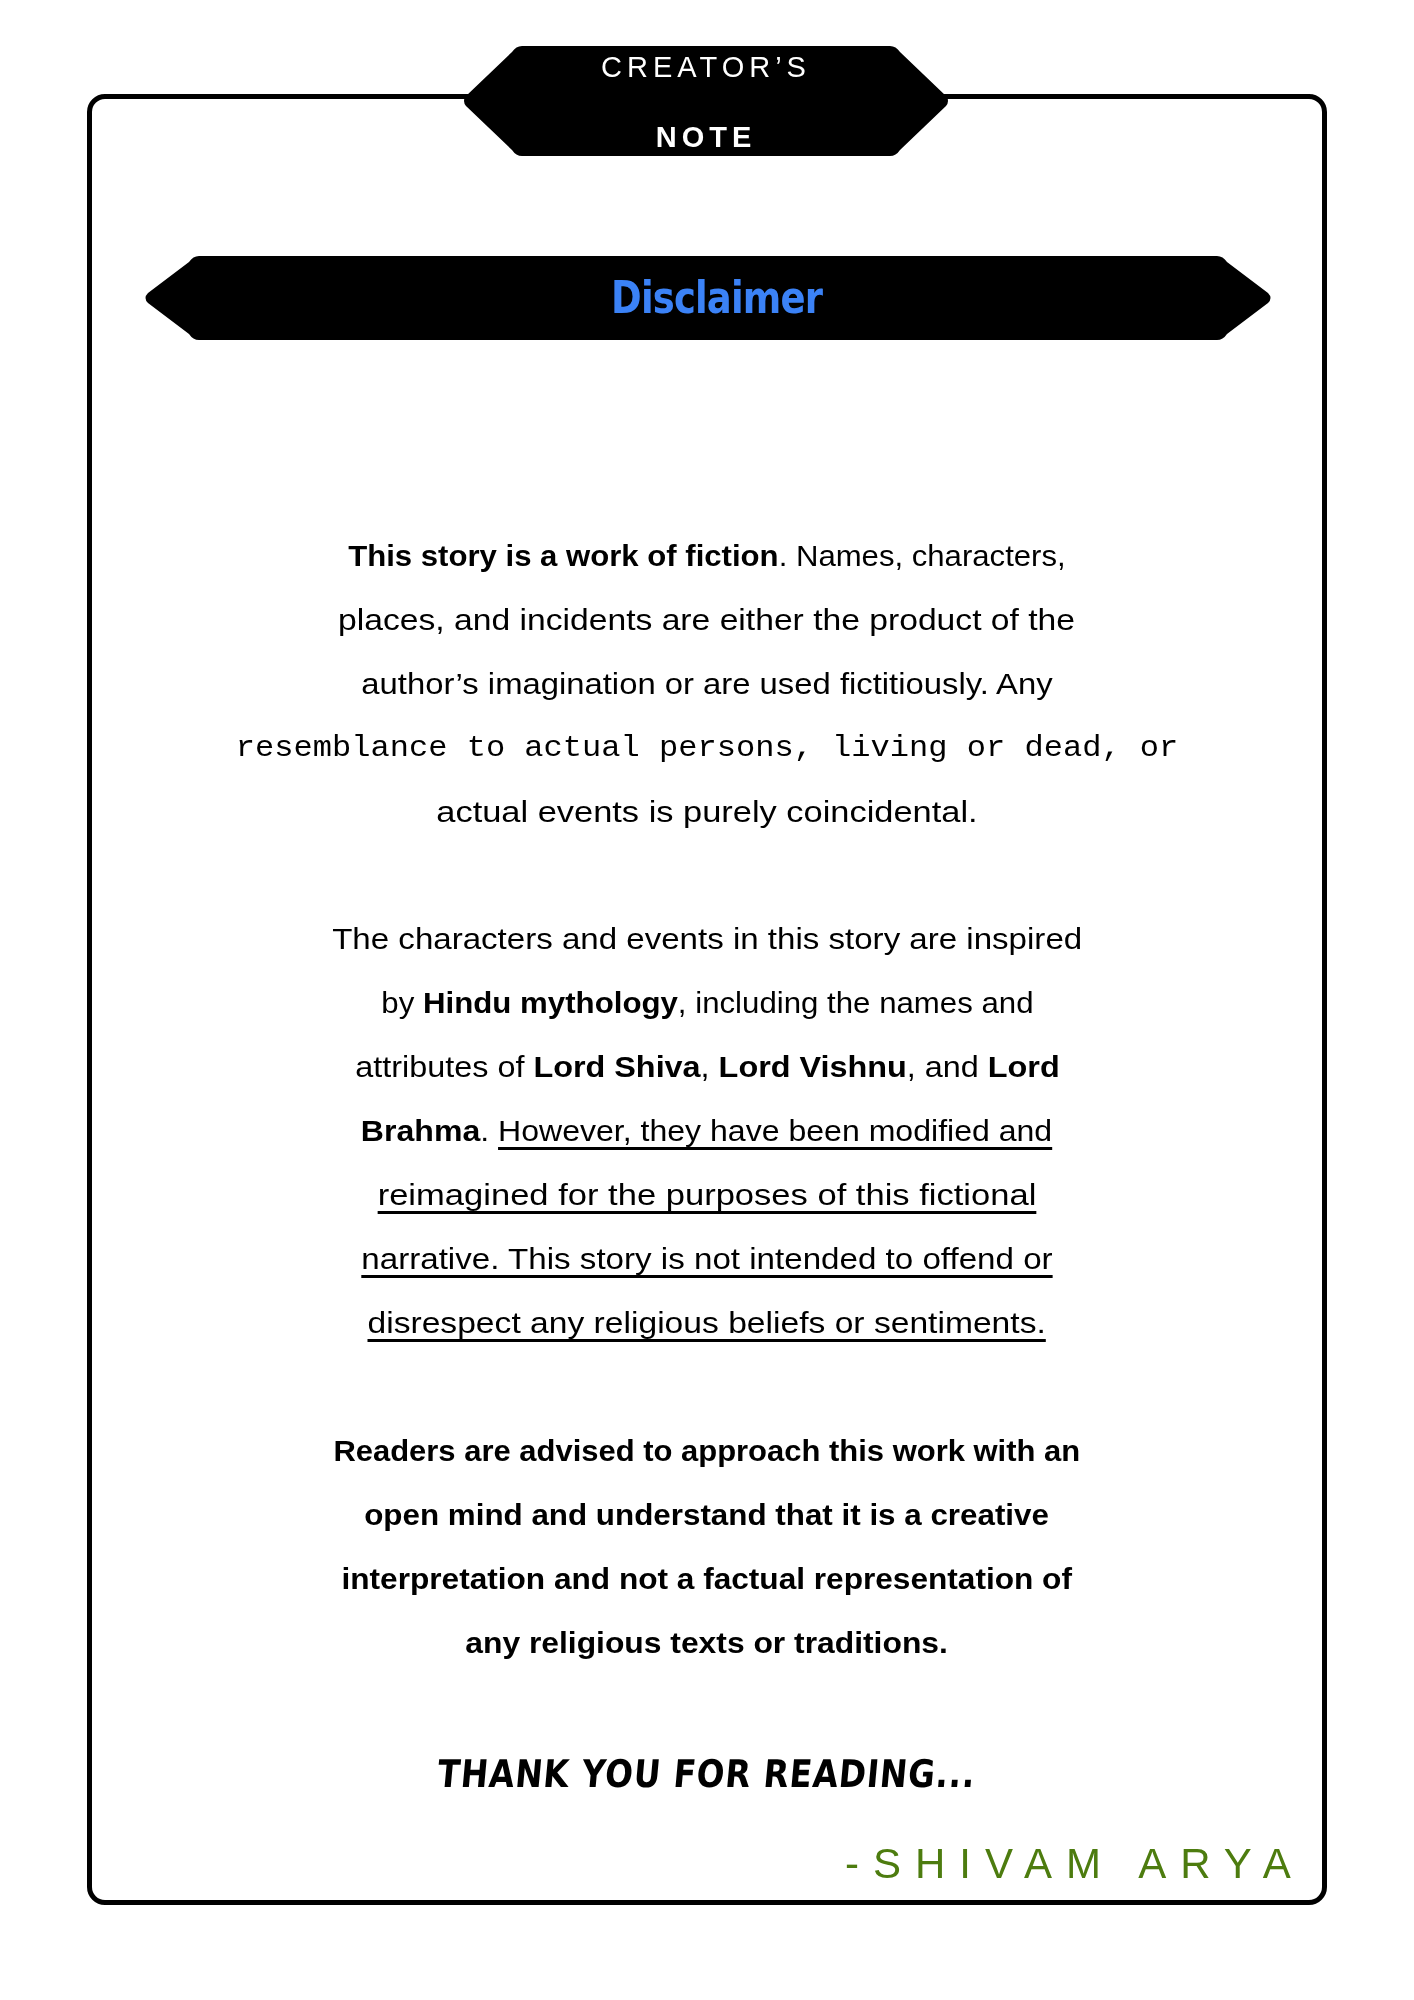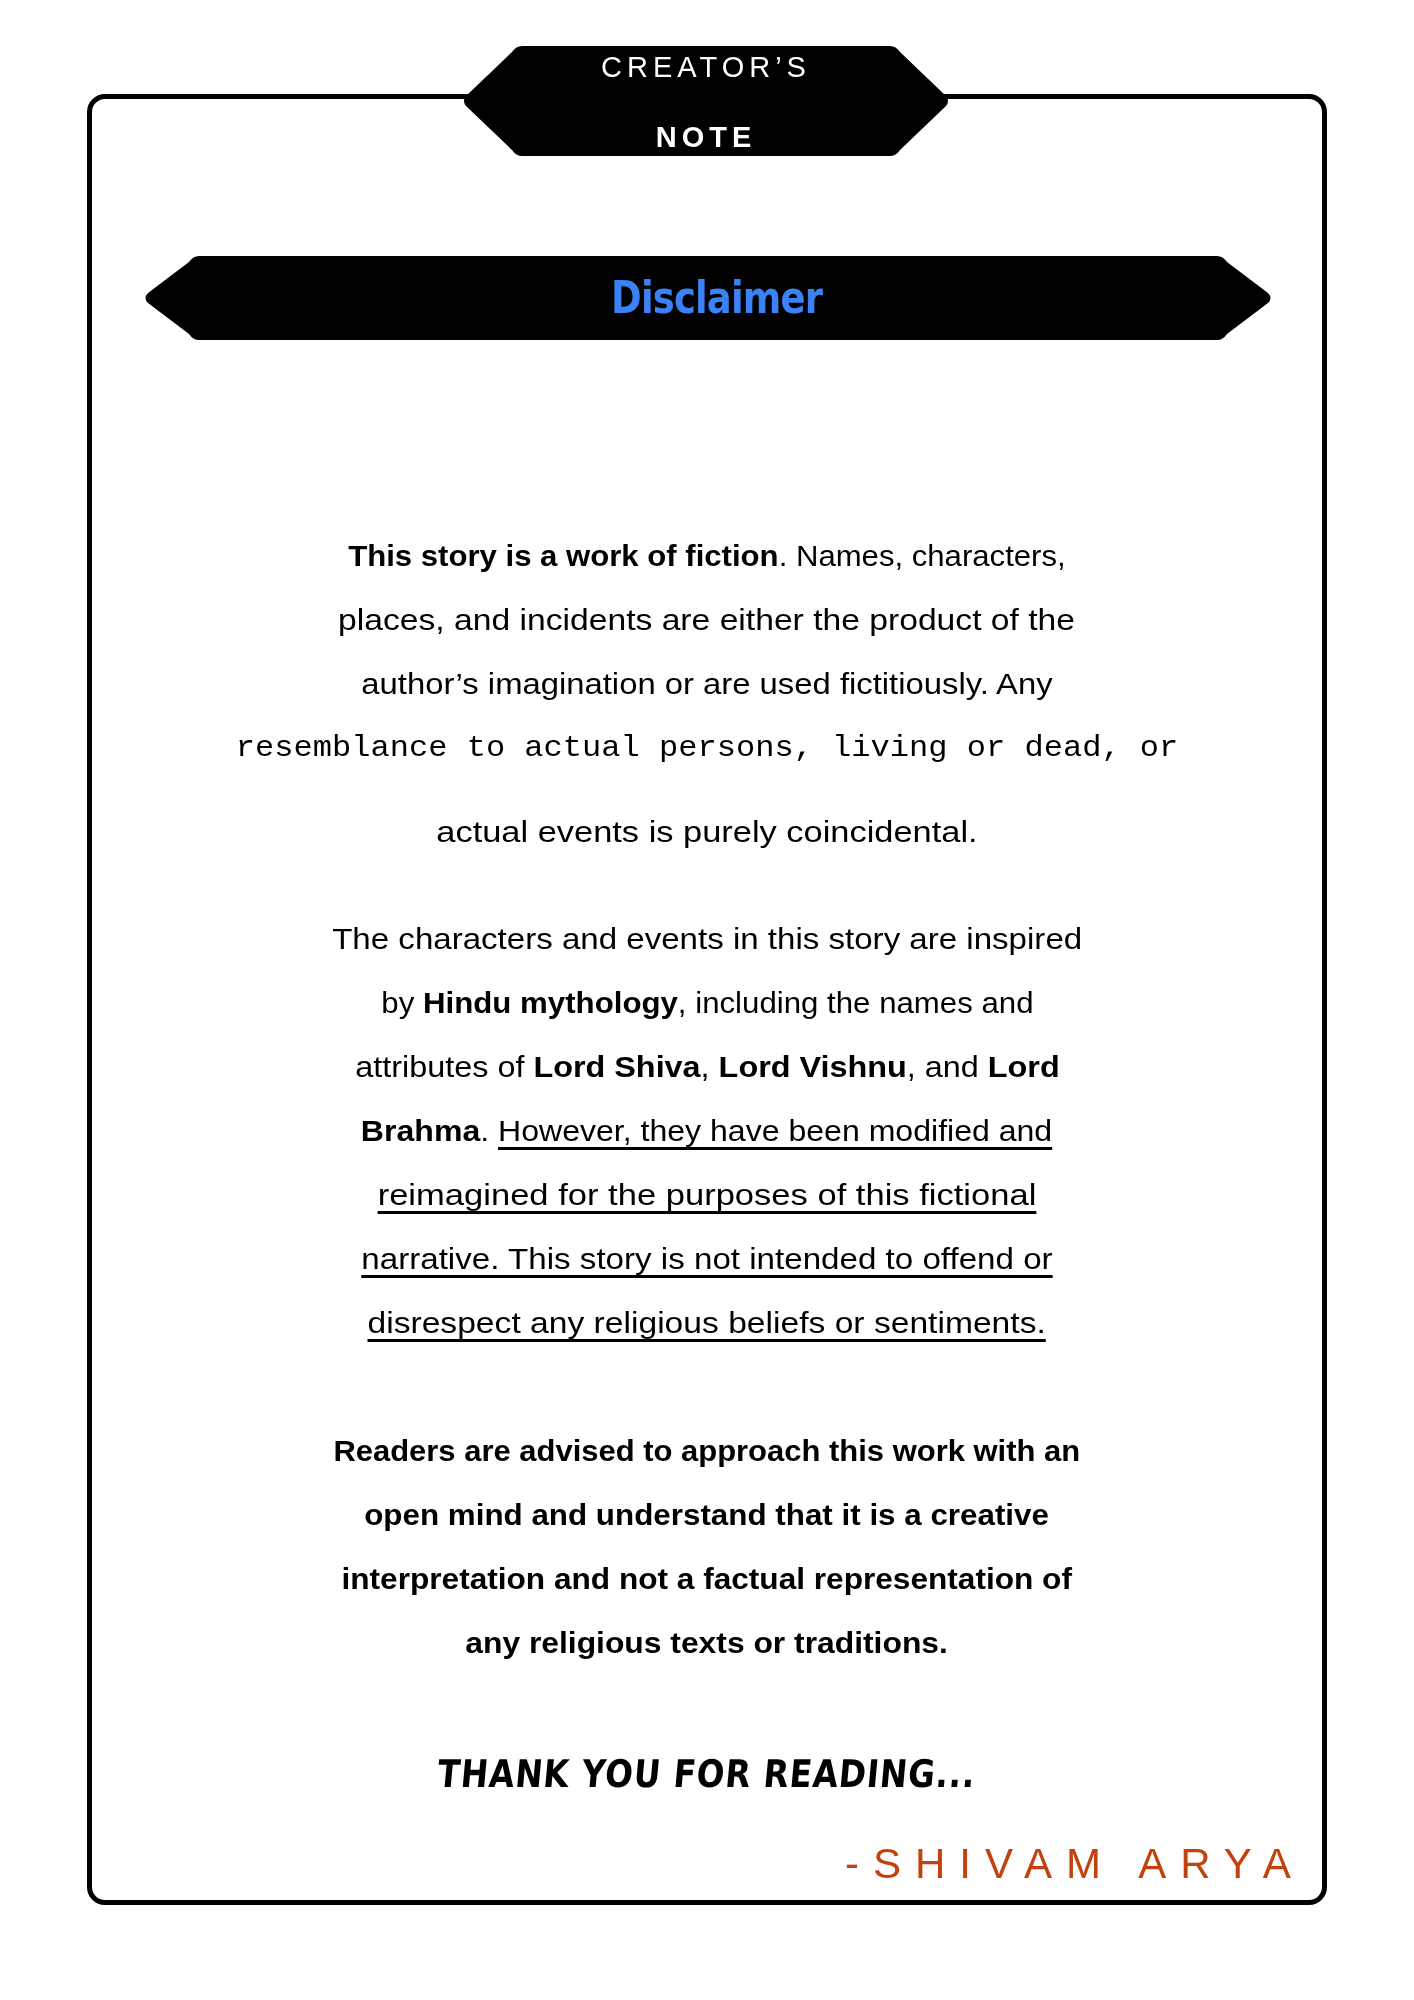--- a/index.html
+++ b/index.html
@@ -119,21 +119,21 @@
     position: absolute;
     left: 845px;
     top: 1838px;
     width: 460px;
     height: 52px;
     font-family: "Liberation Sans", sans-serif;
     font-size: 42px;
     line-height: 52px;
     letter-spacing: 14px;
     white-space: nowrap;
-    color: #c2410c;
+    color: #4d7c0f;
   }
 </style>
 </head>
 <body>
 
 <div class="frame"></div>
 
 <div class="badge">
   <svg width="484" height="110" viewBox="0 0 484 110">
     <path d="M58 0 H426 Q432 0 436 6 L482 50 Q486 55 482 60 L436 104 Q432 110 426 110 H58 Q52 110 48 104 L2 60 Q-2 55 2 50 L48 6 Q52 0 58 0 Z" fill="#000"></path>
@@ -149,21 +149,21 @@
     <path d="M54 0 H1072 Q1078 0 1082 6 L1123 37 Q1128 42 1123 47 L1082 78 Q1078 84 1072 84 H54 Q48 84 44 78 L3 47 Q-2 42 3 37 L44 6 Q48 0 54 0 Z" fill="#000"></path>
   </svg>
   <div class="banner-title"><span>Disclaimer</span></div>
 </div>
 
 <div id="body-lines">
     <div class="line" style="top: 524px;"><span class="inner" style="transform: scaleX(1.037);"><span class="b">This story is a work of fiction</span><span>. Names, characters,</span></span></div>
     <div class="line" style="top: 588px; text-align: center;"><span class="inner" style="transform: scaleX(1.1216);"><span>places, and incidents are either the product of the</span></span></div>
     <div class="line" style="top: 652px;"><span class="inner" style="transform: scaleX(1.0938);"><span>author’s imagination or are used fictitiously. Any</span></span></div>
     <div class="line" style="top: 716px; font-family: Liberation Mono, monospace;"><span class="inner" style="transform: scaleX(1.0684);"><span>resemblance to actual persons, living or dead, or</span></span></div>
-    <div class="line" style="top: 800px;"><span class="inner" style="transform: scaleX(1.147);"><span>actual events is purely coincidental.</span></span></div>
+    <div class="line" style="top: 780px;"><span class="inner" style="transform: scaleX(1.147);"><span>actual events is purely coincidental.</span></span></div>
     <div class="line" style="top: 907px;"><span class="inner" style="transform: scaleX(1.1024);"><span>The characters and events in this story are inspired</span></span></div>
     <div class="line" style="top: 971px;"><span class="inner" style="transform: scaleX(1.0403);"><span>by </span><span class="b">Hindu mythology</span><span>, including the names and</span></span></div>
     <div class="line" style="top: 1035px;"><span class="inner" style="transform: scaleX(1.0787);"><span>attributes of </span><span class="b">Lord Shiva</span><span>, </span><span class="b">Lord Vishnu</span><span>, and </span><span class="b">Lord</span></span></div>
     <div class="line" style="top: 1099px;"><span class="inner" style="transform: scaleX(1.0684);"><span class="b">Brahma</span><span>. </span><span class="u">However, they have been modified and</span></span></div>
     <div class="line" style="top: 1163px;"><span class="inner" style="transform: scaleX(1.1516);"><span class="u">reimagined for the purposes of this fictional</span></span></div>
     <div class="line" style="top: 1227px;"><span class="inner" style="transform: scaleX(1.1045);"><span class="u">narrative. This story is not intended to offend or</span></span></div>
     <div class="line" style="top: 1291px;"><span class="inner" style="transform: scaleX(1.1206);"><span class="u">disrespect any religious beliefs or sentiments.</span></span></div>
     <div class="line" style="top: 1419px;"><span class="inner" style="transform: scaleX(1.0321);"><span class="b">Readers are advised to approach this work with an</span></span></div>
     <div class="line" style="top: 1483px;"><span class="inner" style="transform: scaleX(1.0453);"><span class="b">open mind and understand that it is a creative</span></span></div>
     <div class="line" style="top: 1547px;"><span class="inner" style="transform: scaleX(1.0534);"><span class="b">interpretation and not a factual representation of</span></span></div>

